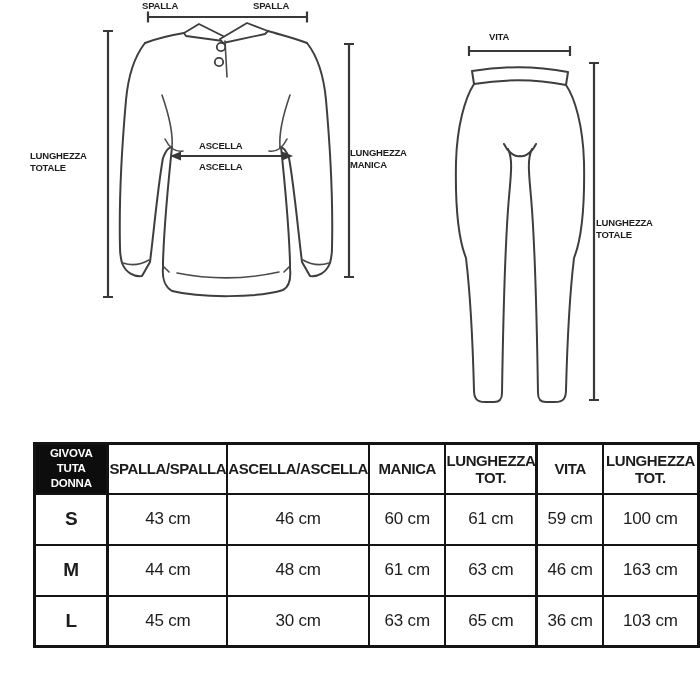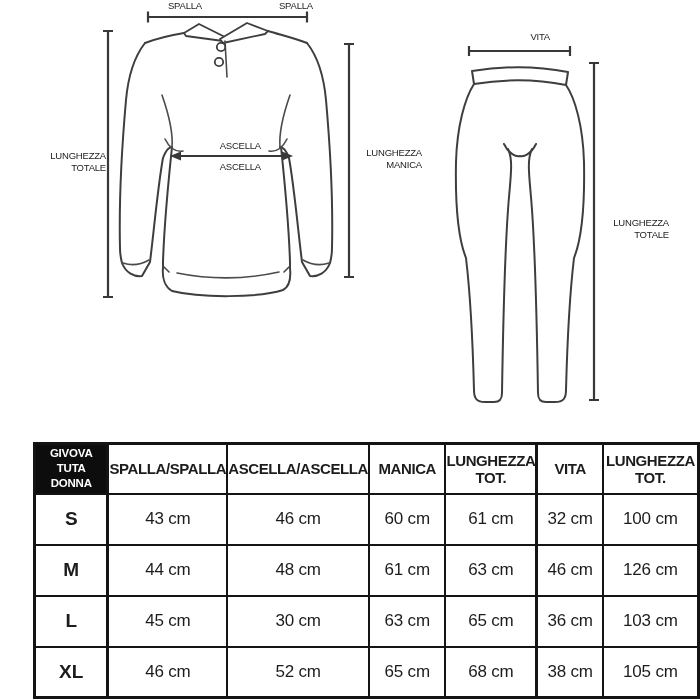--- a/index.html
+++ b/index.html
@@ -2,22 +2,22 @@
 <html><head>
 <meta charset="utf-8">
 <style>
   html,body{margin:0;padding:0;background:#fff;}
   #stage{
     position:relative;width:700px;height:700px;background:#fff;overflow:hidden;
     font-family:"Liberation Sans",sans-serif;color:#1c1c1c;
   }
   
   .mlabel{
-    position:absolute;font-size:9.5px;font-weight:normal;letter-spacing:-0.2px;
-    text-align:right;line-height:11.5px;color:#1c1c1c;text-transform:uppercase;
+    position:absolute;font-size:9.5px;font-weight:bold;letter-spacing:-0.2px;
+    text-align:left;line-height:11.5px;color:#1c1c1c;text-transform:uppercase;
   }
   
   #diagram-svg{position:absolute;left:0;top:0;}
   .garment{stroke:#3e3e3e;stroke-width:2;fill:none;stroke-linecap:round;stroke-linejoin:round;}
   .garment-fill{stroke:#3e3e3e;stroke-width:1.8;fill:#ffffff;stroke-linejoin:round;}
   .thin{stroke:#4a4a4a;stroke-width:1.6;fill:none;stroke-linecap:round;}
   .meas{stroke:#383838;stroke-width:2.2;fill:none;stroke-linecap:butt;}
   .arrowhead{fill:#383838;stroke:none;}
   
   .size-table{
@@ -125,45 +125,36 @@
         <th class="colhead">LUNGHEZZA TOT.</th>
       </tr>
     </thead>
     <tbody>
       <tr>
         <td class="size-cell">S</td>
         <td class="val-cell">43 cm</td>
         <td class="val-cell">46 cm</td>
         <td class="val-cell">60 cm</td>
         <td class="val-cell">61 cm</td>
-        <td class="val-cell grp">32 cm</td>
+        <td class="val-cell grp">59 cm</td>
         <td class="val-cell">100 cm</td>
       </tr>
       <tr>
         <td class="size-cell">M</td>
         <td class="val-cell">44 cm</td>
         <td class="val-cell">48 cm</td>
         <td class="val-cell">61 cm</td>
         <td class="val-cell">63 cm</td>
         <td class="val-cell grp">46 cm</td>
-        <td class="val-cell">126 cm</td>
+        <td class="val-cell">163 cm</td>
       </tr>
       <tr>
         <td class="size-cell">L</td>
         <td class="val-cell">45 cm</td>
         <td class="val-cell">30 cm</td>
         <td class="val-cell">63 cm</td>
         <td class="val-cell">65 cm</td>
         <td class="val-cell grp">36 cm</td>
         <td class="val-cell">103 cm</td>
       </tr>
-      <tr>
-        <td class="size-cell">XL</td>
-        <td class="val-cell">46 cm</td>
-        <td class="val-cell">52 cm</td>
-        <td class="val-cell">65 cm</td>
-        <td class="val-cell">68 cm</td>
-        <td class="val-cell grp">38 cm</td>
-        <td class="val-cell">105 cm</td>
-      </tr>
     </tbody>
   </table>
 </div>
 
 </body></html>

